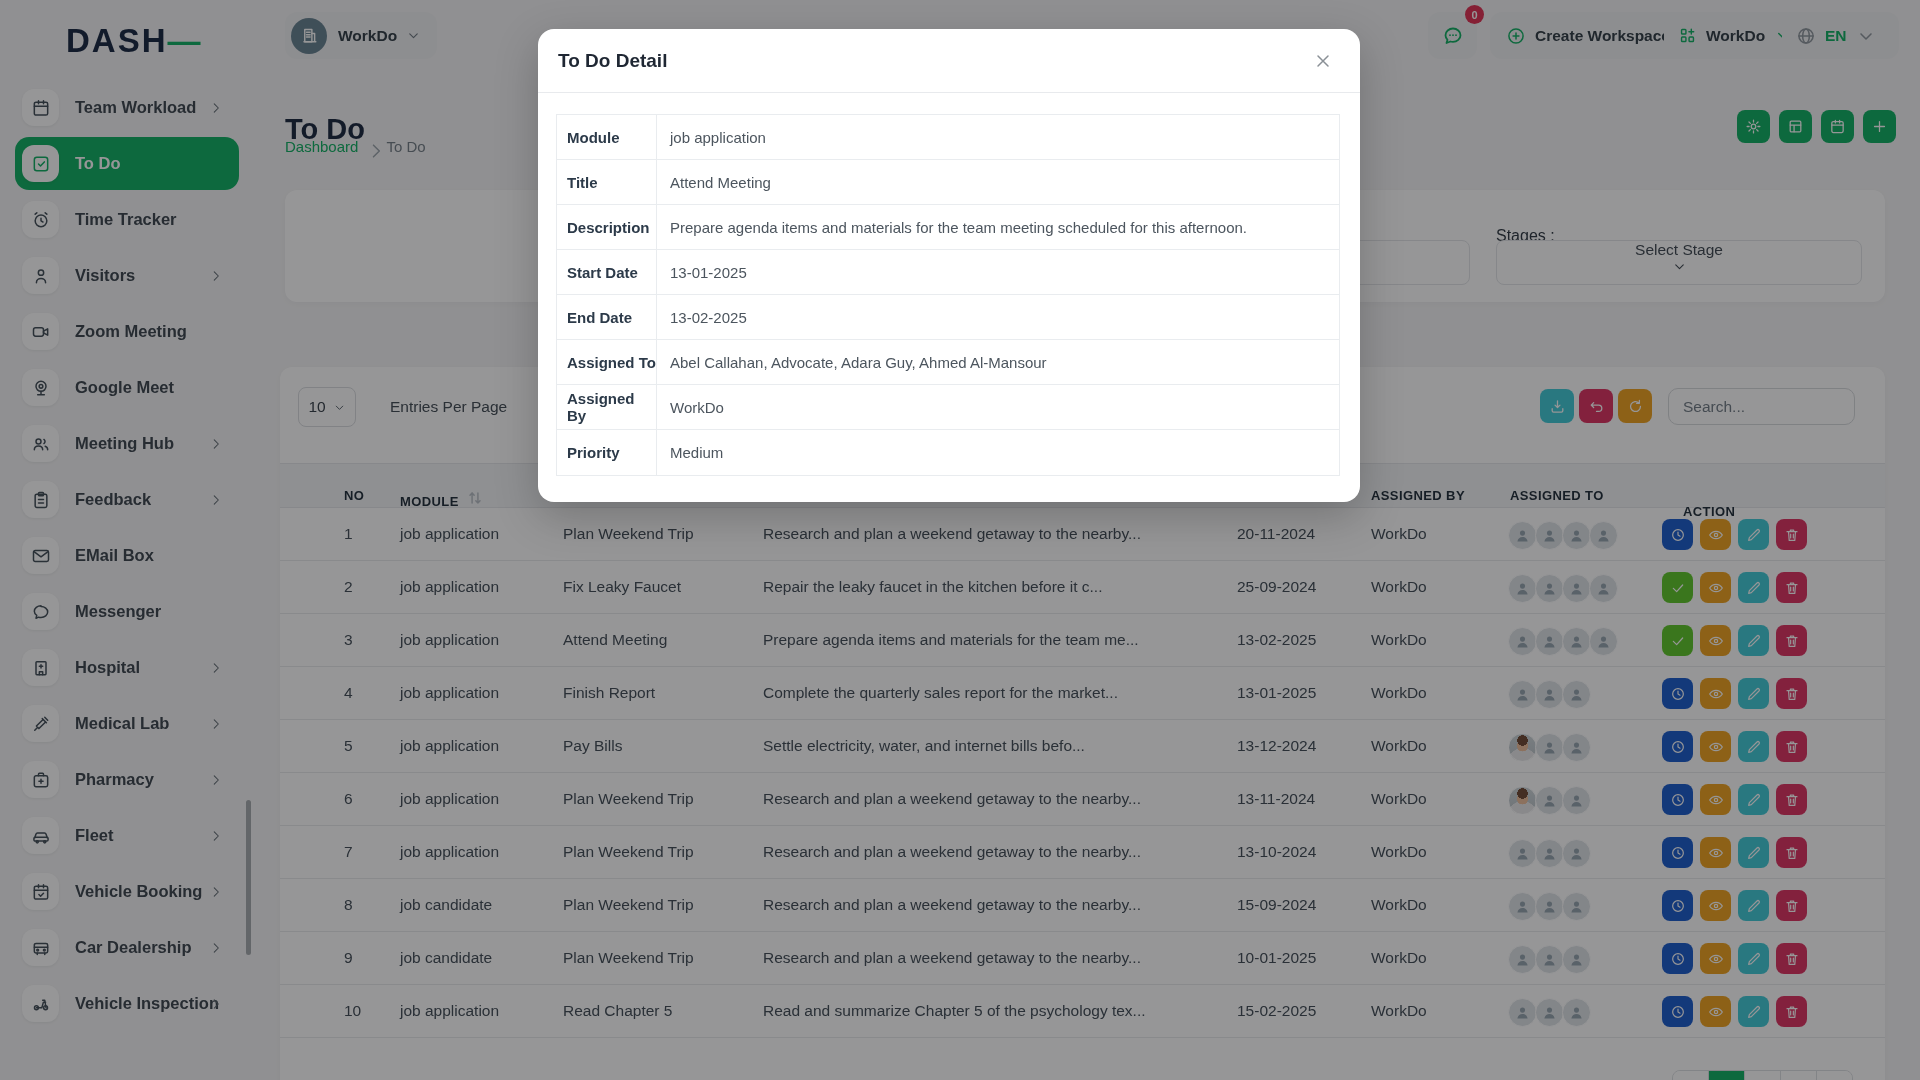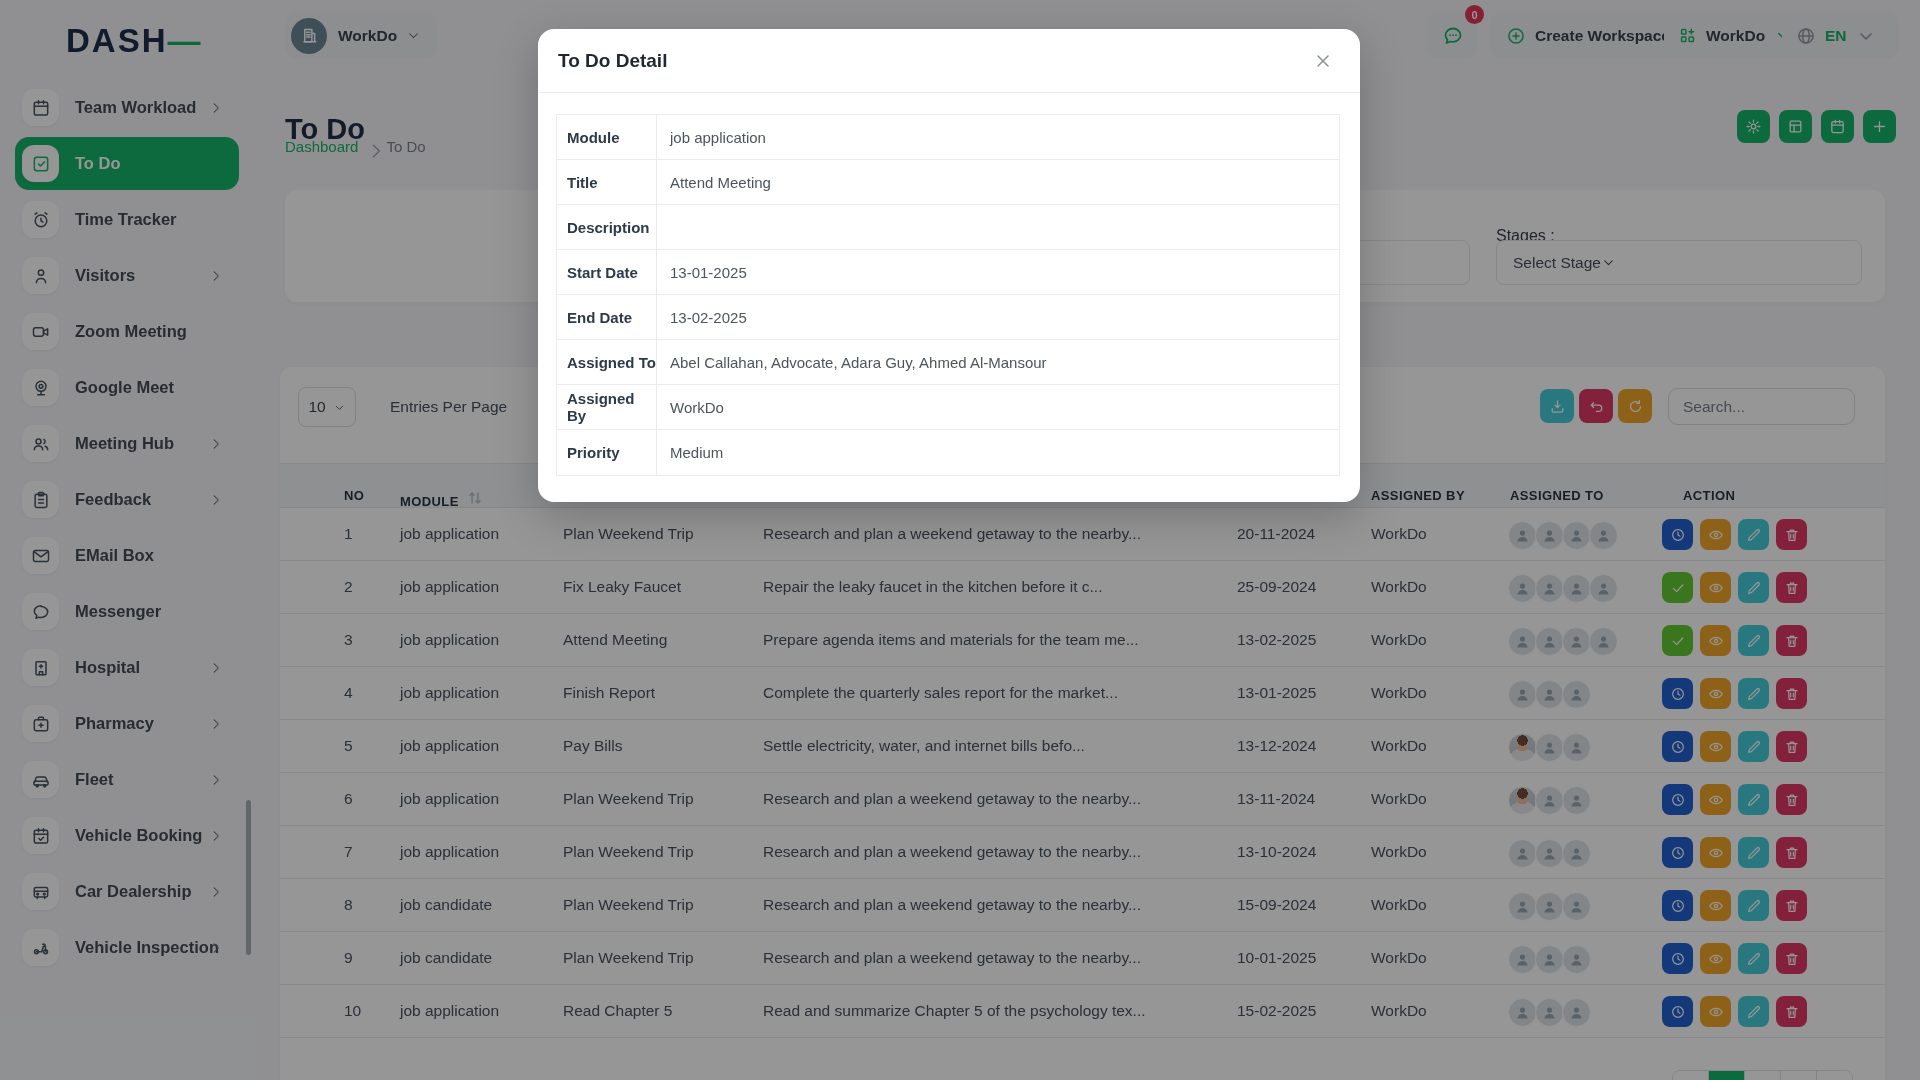--- a/index.html
+++ b/index.html
@@ -44,21 +44,21 @@
   .breadcrumb{position:absolute;left:285px;top:138px;display:flex;align-items:center;gap:8px;font-size:15px;}
   .bc-home{color:var(--c-primary);cursor:pointer;}
   .bc-sep{width:12px;height:12px;color:#9aa3ab;}
   .bc-cur{color:#717c85;}
   .head-btns{position:absolute;left:1737px;top:110px;display:flex;gap:9px;}
   .hbtn{width:33px;height:33px;border:none;border-radius:8px;background:var(--c-primary);color:#fff;display:flex;align-items:center;justify-content:center;cursor:pointer;padding:0;}
   .hbtn svg{width:17px;height:17px;}
 
   
   .filter-card{position:absolute;left:285px;top:190px;width:1600px;height:112px;background:#fff;border-radius:12px;box-shadow:0 2px 6px rgba(20,30,40,.04);}
-  .sel{position:absolute;height:45px;border:1px solid #e2e5e8;border-radius:8px;background:#fff;display:flex;align-items:center;box-sizing:border-box;padding:0 16px;font-size:15.5px;color:#3d4750;cursor:pointer;}
+  .sel{position:absolute;height:45px;border:1px solid #e2e5e8;border-radius:8px;background:#fff;display:flex;align-items:center;box-sizing:border-box;padding:0 16px;font-size:15.5px;color:#3d4750;cursor:pointer;flex-direction:column;}
   .sel .chev-d{width:15px;height:15px;color:#3c454e;margin-left:auto;}
   .sel-partial{left:820px;top:50px;width:365px;}
   .stages-label{position:absolute;left:1211px;top:21px;font-size:16px;color:#2b353f;margin-top:16px;}
   .sel-stage{left:1211px;top:50px;width:366px;}
 
   
   .table-card{position:absolute;left:280px;top:367px;width:1605px;height:740px;background:#fff;border-radius:12px;box-shadow:0 2px 6px rgba(20,30,40,.04);}
   .entries-select{position:absolute;left:18px;top:20px;width:58px;height:40px;border:1px solid #d9dcdf;border-radius:8px;display:flex;align-items:center;justify-content:center;gap:7px;font-size:15.5px;color:#333d46;cursor:pointer;box-sizing:border-box;}
   .entries-select .chev-d{width:13px;height:13px;color:#555f68;}
   .entries-label{position:absolute;left:110px;top:31px;font-size:15.5px;color:#3f4952;}
@@ -70,21 +70,21 @@
   .search-input{position:absolute;left:1388px;top:21px;width:187px;height:37px;border:1.5px solid #d6d9dc;border-radius:10px;box-sizing:border-box;padding:0 14px;font-size:15.5px;color:#3c454e;font-family:"Liberation Sans",sans-serif;background:#fff;outline:none;}
   .search-input::placeholder{color:#6f7a84;}
 
   .thead{position:absolute;left:0;top:96px;width:1605px;height:45px;background:#f3f4f6;border-top:1px solid #e4e7ea;border-bottom:1px solid #e4e7ea;box-sizing:border-box;}
   .thead .hcell{position:absolute;top:24px;font-size:13px;font-weight:700;letter-spacing:.4px;color:#1c2a36;}
   .sort-ic{width:13px;height:13px;color:#b7bec4;display:inline-block;vertical-align:-2px;margin-left:6px;}
   .tbody{position:absolute;left:0;top:141px;width:1605px;}
   .trow{position:relative;width:1605px;height:53px;border-bottom:1px solid #e8eaec;box-sizing:border-box;}
   .cell{position:absolute;top:17px;font-size:15.5px;color:#3f4a54;white-space:nowrap;}
   .c-no{left:64px;} .c-module{left:120px;} .c-title{left:283px;} .c-desc{left:483px;}
-  .c-date{left:957px;} .c-by{left:1091px;} .c-avatars{left:1230px;} .c-action-h{left:1403px;}
+  .c-date{left:957px;} .c-by{left:1091px;} .c-avatars{left:1230px;} .c-action-h{left:1403px;margin-top:16px;}
   .avatars{position:absolute;left:1230px;top:13px;display:flex;}
   .avatar{width:27px;height:27px;border-radius:50%;background:#dde2e6;border:1px solid #fff;margin-left:-2px;display:flex;align-items:center;justify-content:center;color:#93a2ad;overflow:hidden;}
   .avatar svg{width:17px;height:17px;}
   .avatar.photo{background:
     radial-gradient(circle at 50% 24%, #6e4630 0 21%, rgba(0,0,0,0) 22%),
     radial-gradient(circle at 50% 44%, #edbe9a 0 27%, rgba(0,0,0,0) 28%),
     radial-gradient(circle at 50% 105%, #e8e8ea 0 45%, rgba(0,0,0,0) 46%),
     linear-gradient(#cdd5d9,#b9c2c7);}
   .actions{position:absolute;left:1382px;top:11px;display:flex;gap:7px;}
   .abtn{width:31px;height:31px;border:none;border-radius:8px;color:#fff;display:flex;align-items:center;justify-content:center;cursor:pointer;padding:0;}
@@ -249,20 +249,35 @@
         <div class="side-item">
           <span class="tile">
             <svg viewBox="0 0 24 24" class="ic ">
               <g fill="none" stroke="currentColor" stroke-width="1.8" stroke-linecap="round" stroke-linejoin="round">
                 <rect x="6" y="4.5" width="12" height="15.5" rx="1"></rect>
                 <path d="M12 8v4M10 10h4M10 20v-3.5h4V20"></path>
               </g>
             </svg>
           </span>
           <span class="side-label">Hospital</span>
+          <svg viewBox="0 0 24 24" class="ic chev">
+            <g fill="none" stroke="currentColor" stroke-width="1.8" stroke-linecap="round" stroke-linejoin="round">
+              <path d="M9 5l7 7-7 7"></path>
+            </g>
+          </svg>
+        </div>
+        <div class="side-item">
+          <span class="tile">
+            <svg viewBox="0 0 24 24" class="ic ">
+              <g fill="none" stroke="currentColor" stroke-width="1.8" stroke-linecap="round" stroke-linejoin="round">
+                <path d="M4.5 19.5l3-3M6.5 14.5l3 3 8-8-3-3-8 8zM13.5 5.5l5 5M16.5 4L20 7.5"></path>
+              </g>
+            </svg>
+          </span>
+          <span class="side-label">Medical Lab</span>
           <svg viewBox="0 0 24 24" class="ic chev">
             <g fill="none" stroke="currentColor" stroke-width="1.8" stroke-linecap="round" stroke-linejoin="round">
               <path d="M9 5l7 7-7 7"></path>
             </g>
           </svg>
         </div>
         <div class="side-item">
           <span class="tile">
             <svg viewBox="0 0 24 24" class="ic ">
               <g fill="none" stroke="currentColor" stroke-width="1.8" stroke-linecap="round" stroke-linejoin="round">
@@ -1250,20 +1265,21 @@
         <div class="mrow">
           <div class="mlabel">Module</div>
           <div class="mvalue">job application</div>
         </div>
         <div class="mrow">
           <div class="mlabel">Title</div>
           <div class="mvalue">Attend Meeting</div>
         </div>
         <div class="mrow">
           <div class="mlabel">Description</div>
+          <div class="mvalue">Prepare agenda items and materials for the team meeting scheduled for this afternoon.</div>
         </div>
         <div class="mrow">
           <div class="mlabel">Start Date</div>
           <div class="mvalue">13-01-2025</div>
         </div>
         <div class="mrow">
           <div class="mlabel">End Date</div>
           <div class="mvalue">13-02-2025</div>
         </div>
         <div class="mrow">

